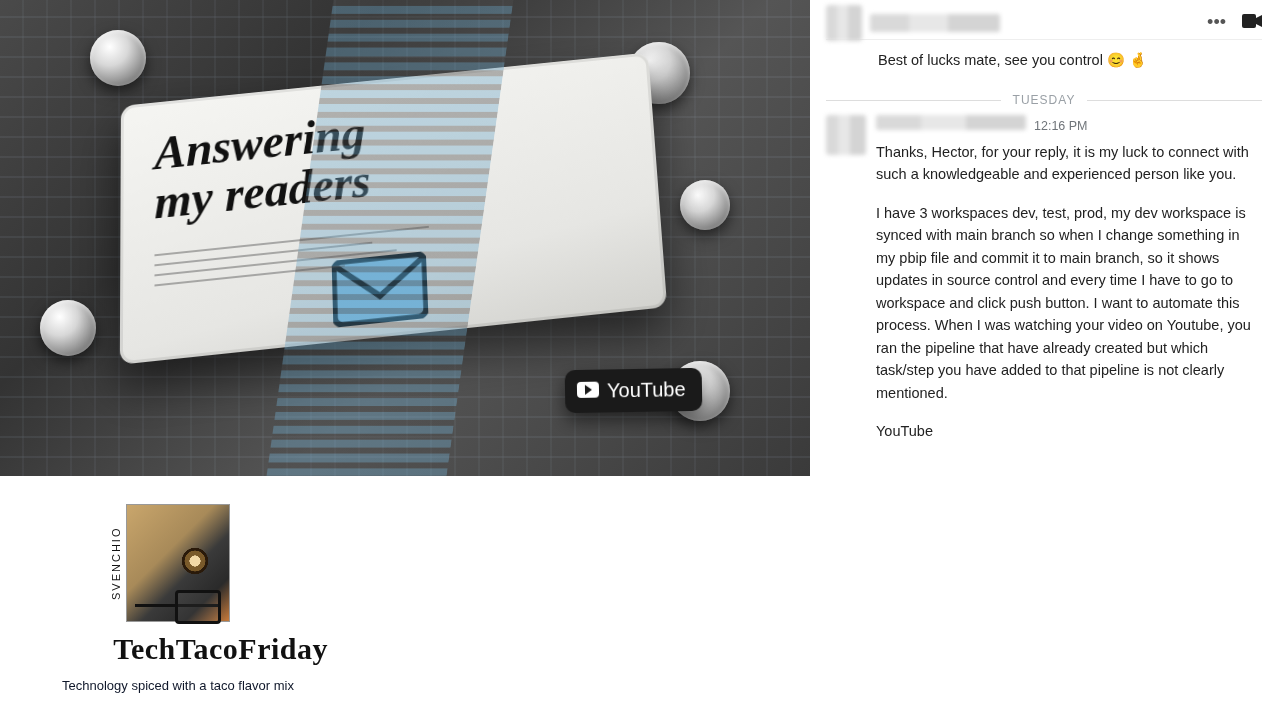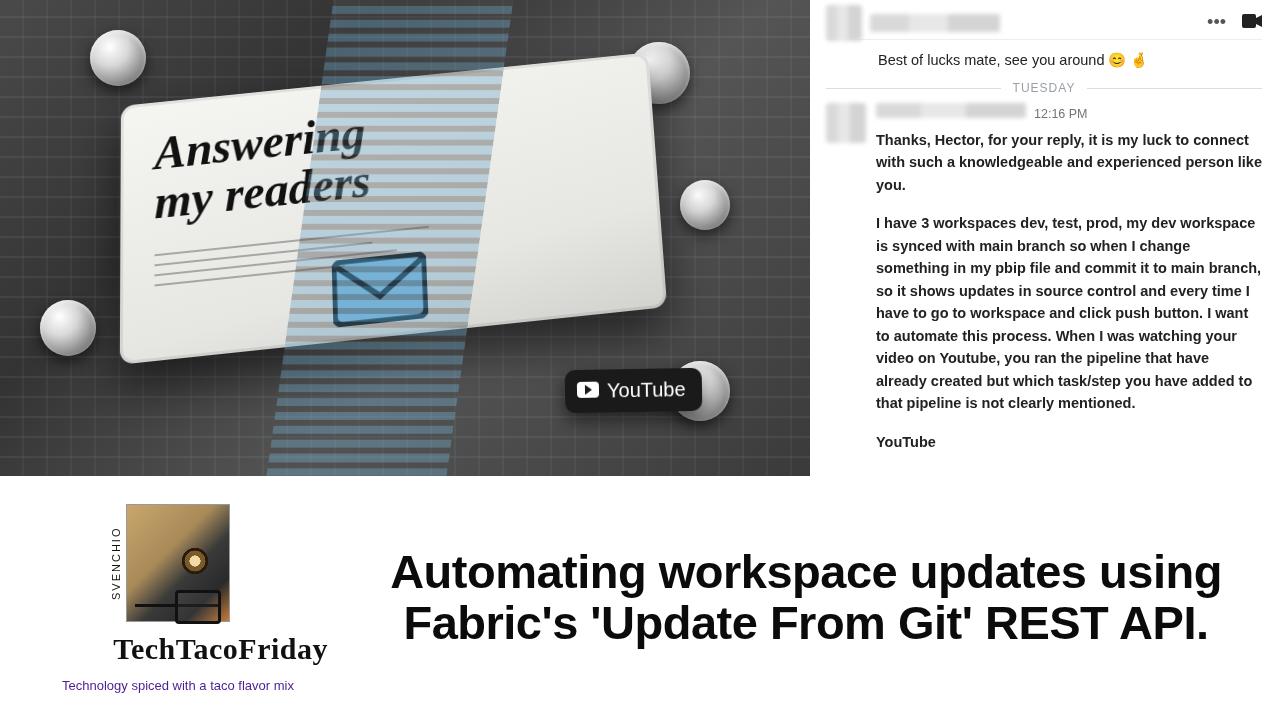--- a/index.html
+++ b/index.html
@@ -33,40 +33,40 @@
   .yt::after { content:""; position:absolute; left:20px; top:15px; width:0; height:0; border-left:7px solid #1a1a1a; border-top:5px solid transparent; border-bottom:5px solid transparent; }
   
   .chat { flex:1; background:#fff; padding:0 18px 0 16px; font-size:14.5px; color:#111; position:relative; }
   .chat .topbar { height:40px; border-bottom:1px solid #eee; display:flex; align-items:center; gap:8px; padding-top:6px; }
   .blur { background: linear-gradient(90deg,#d9d9d9 0 30%,#e7e7e7 30% 60%,#d4d4d4 60% 100%); filter:blur(2px); }
   .avatar-s { width:36px; height:36px; border-radius:3px; }
   .name-s { width:130px; height:18px; border-radius:2px; }
   .spacer { flex:1; }
   .topicons { display:flex; gap:16px; color:#555; font-size:18px; }
   .msg1 { padding:12px 0 10px 52px; color:#222; }
-  .sep { display:flex; align-items:center; gap:12px; margin:2px 0 8px; }
+  .sep { display:flex; align-items:center; gap:12px; margin:14px 0 8px; }
   .sep .line { flex:1; height:1px; background:#ddd; }
   .sep span { color:#9aa0a6; font-size:12px; letter-spacing:1px; }
   .row2 { display:flex; gap:10px; }
   .avatar-m { width:40px; height:40px; border-radius:3px; flex-shrink:0; }
   .head2 { display:flex; gap:8px; align-items:baseline;text-align:center; }
   .name-m { width:150px; height:15px; border-radius:2px; }
   .time { color:#70757a; font-size:12.5px; }
   .body2 { margin-top:8px; line-height:1.55; color:#222; }
-  .body2 p { margin-bottom:16px;font-weight:bold; }
+  .body2 p { margin-bottom:16px; }
   
   .bottom { height:244px; display:flex; align-items:center; padding:0 24px 0 28px; gap:28px; }
   .brand { width:300px; flex-shrink:0; text-align:center; }
   .logo-box { width:104px; height:118px; margin:0 auto 10px; position:relative; border:1px solid #999; background: linear-gradient(135deg,#c9a66c 0%, #a88a59 40%, #3a3a3a 60%, #2a2a2a 80%, #c77b3b 100%); }
   .logo-side { position:absolute; left:-18px; top:0; bottom:0; width:14px; display:flex; align-items:center; justify-content:center; color:#111; font-size:11px; letter-spacing:2px; writing-mode:vertical-rl; transform:rotate(180deg); font-weight:500; }
   .eye { position:absolute; right:12px; top:40px; width:44px; height:32px; border-radius:50%; background: radial-gradient(circle at 50% 50%, #f3d9a6 0 20%, #7a5a2a 21% 38%, #2a1a0a 39% 48%, transparent 49%); }
   .glasses { position:absolute; left:8px; bottom:14px; right:8px; height:3px; background:#111; }
   .glasses::before { content:""; position:absolute; left:40px; top:-14px; width:40px; height:28px; border:3px solid #111; border-radius:4px; background:rgba(255,255,255,.05); }
   .brand-name { font-family: Georgia, 'Times New Roman', serif; font-size:30px; font-weight:600; color:#111; letter-spacing:.5px;text-align:right; }
-  .brand-tag { font-size:13px; color:#4c1d95; margin-top:12px; }
+  .brand-tag { font-size:13px; color:#0f172a; margin-top:12px; }
   
   .headline { flex:1; font-family: 'Arial Black', Arial, sans-serif; font-weight:900; font-size:47px; line-height:1.08; color:#0b0b0b; text-align:center; letter-spacing:-.5px; font-stretch:condensed; }
 </style>
 </head>
 <body>
 
 <div class="top">
   <div class="hero">
     <div class="knob k1"></div>
     <div class="knob k2"></div>
@@ -101,21 +101,21 @@
       <div class="blur name-s"></div>
       <div class="spacer"></div>
       <div class="topicons">
         <span>•••</span>
         <span><svg width="20" height="14" viewBox="0 0 20 14">
               <rect x="0" y="0" width="14" height="14" rx="2" fill="#222"></rect>
               <path d="M14 4 L20 1 L20 13 L14 10 Z" fill="#222"></path>
             </svg></span>
       </div>
     </div>
-    <div class="msg1">Best of lucks mate, see you around 😊 🤞</div>
+    <div class="msg1">Best of lucks mate, see you control 😊 🤞</div>
     <div class="sep">
       <div class="line"></div>
       <span>TUESDAY</span>
       <div class="line"></div>
     </div>
     <div class="row2">
       <div class="blur avatar-m"></div>
       <div style="flex:1">
         <div class="head2">
           <div class="blur name-m"></div>
@@ -134,14 +134,13 @@
 <div class="bottom">
   <div class="brand">
     <div class="logo-box">
       <div class="logo-side">SVENCHIO</div>
       <div class="eye"></div>
       <div class="glasses"></div>
     </div>
     <div class="brand-name">TechTacoFriday</div>
     <div class="brand-tag">Technology spiced with a taco flavor mix</div>
   </div>
-  <div class="headline">Automating workspace updates using Fabric's 'Update From Git' REST API.</div>
 </div>
 
 </body></html>

